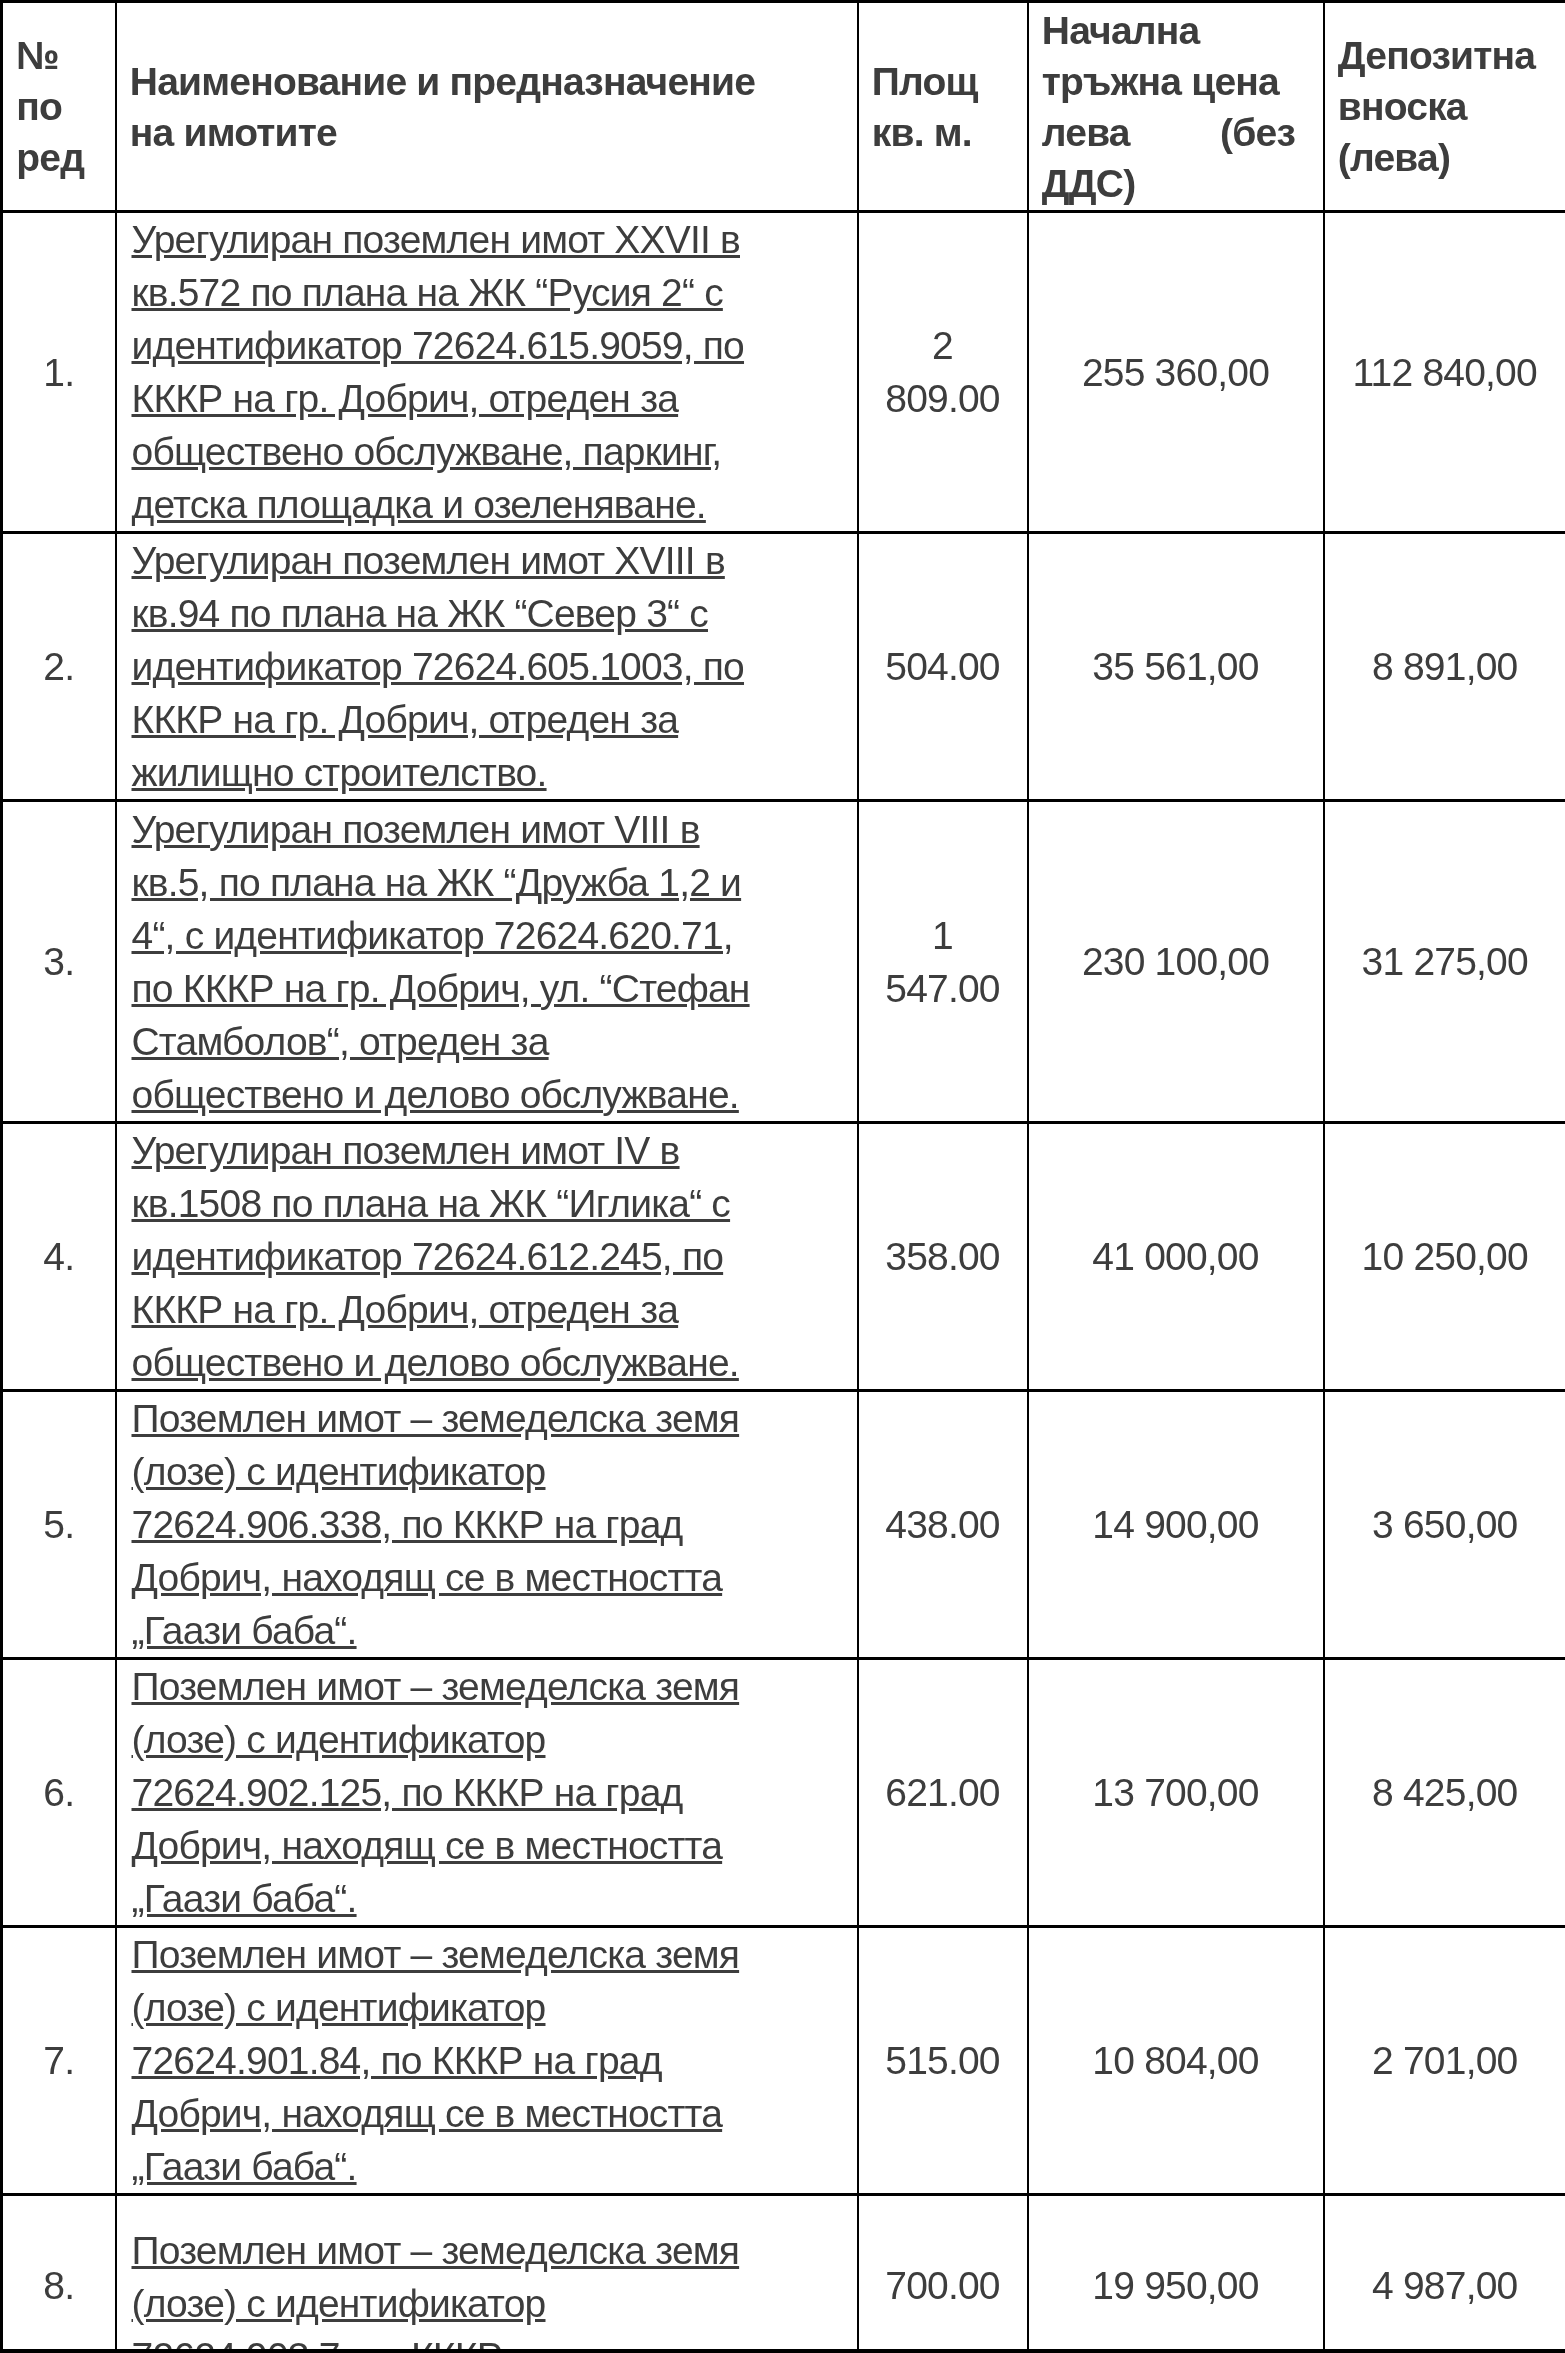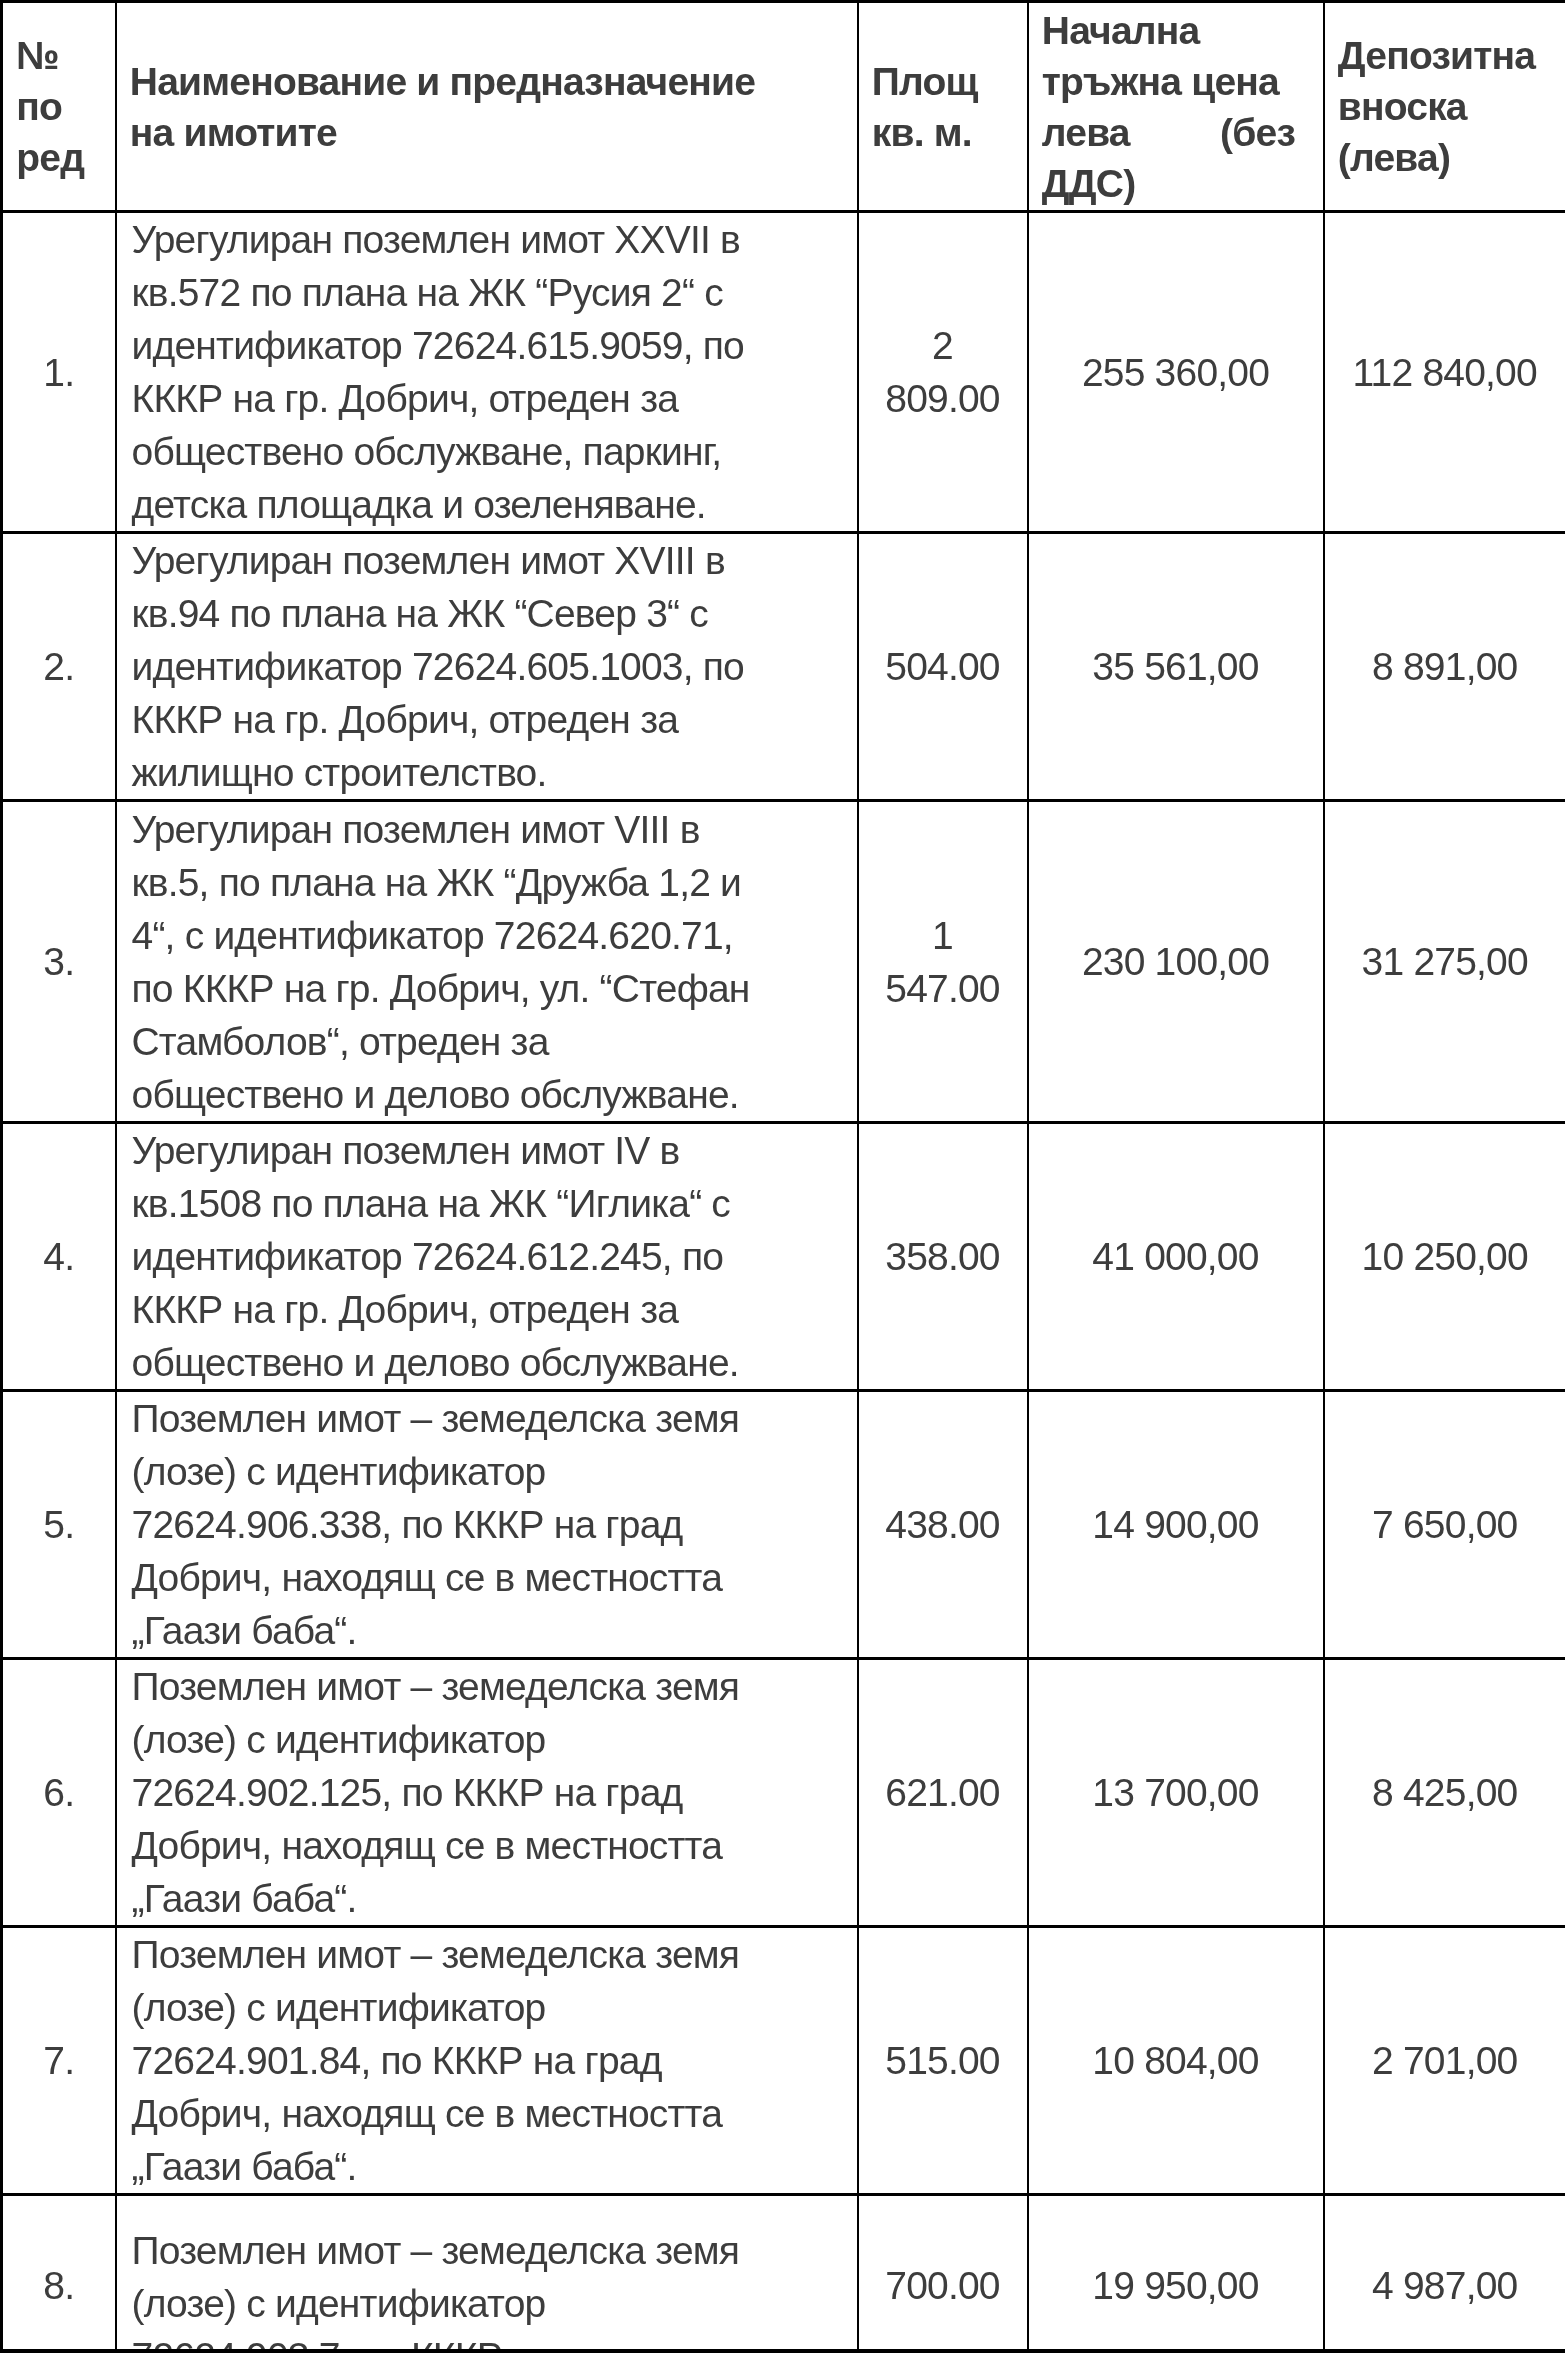--- a/index.html
+++ b/index.html
@@ -55,20 +55,21 @@
     text-align: left;
     padding-left: 13.3px;
     padding-right: 8.3px;
     line-height: 51px;
   }
   td.num  { text-align: center; }
   td.desc {
     text-align: left;
     padding-left: 15px;
     padding-right: 8.3px;
+    text-decoration: underline;
   }
 
   thead tr              { height: 210px; }
   tbody tr:nth-child(1) { height: 320px; }
   tbody tr:nth-child(2) { height: 258px; }
   tbody tr:nth-child(3) { height: 322px; }
   tbody tr:nth-child(4) { height: 263px; }
   tbody tr:nth-child(5) { height: 268px; }
   tbody tr:nth-child(6) { height: 263px; }
   tbody tr:nth-child(7) { height: 267px; }
@@ -160,21 +161,21 @@
       </tr>
       <tr>
         <td class="num">5.</td>
         <td class="desc">Поземлен имот – земеделска земя
 (лозе) с идентификатор
 72624.906.338, по КККР на град
 Добрич, находящ се в местността
 „Гаази баба“.</td>
         <td class="num">438.00</td>
         <td class="num">14 900,00</td>
-        <td class="num">7 650,00</td>
+        <td class="num">3 650,00</td>
       </tr>
       <tr>
         <td class="num">6.</td>
         <td class="desc">Поземлен имот – земеделска земя
 (лозе) с идентификатор
 72624.902.125, по КККР на град
 Добрич, находящ се в местността
 „Гаази баба“.</td>
         <td class="num">621.00</td>
         <td class="num">13 700,00</td>

